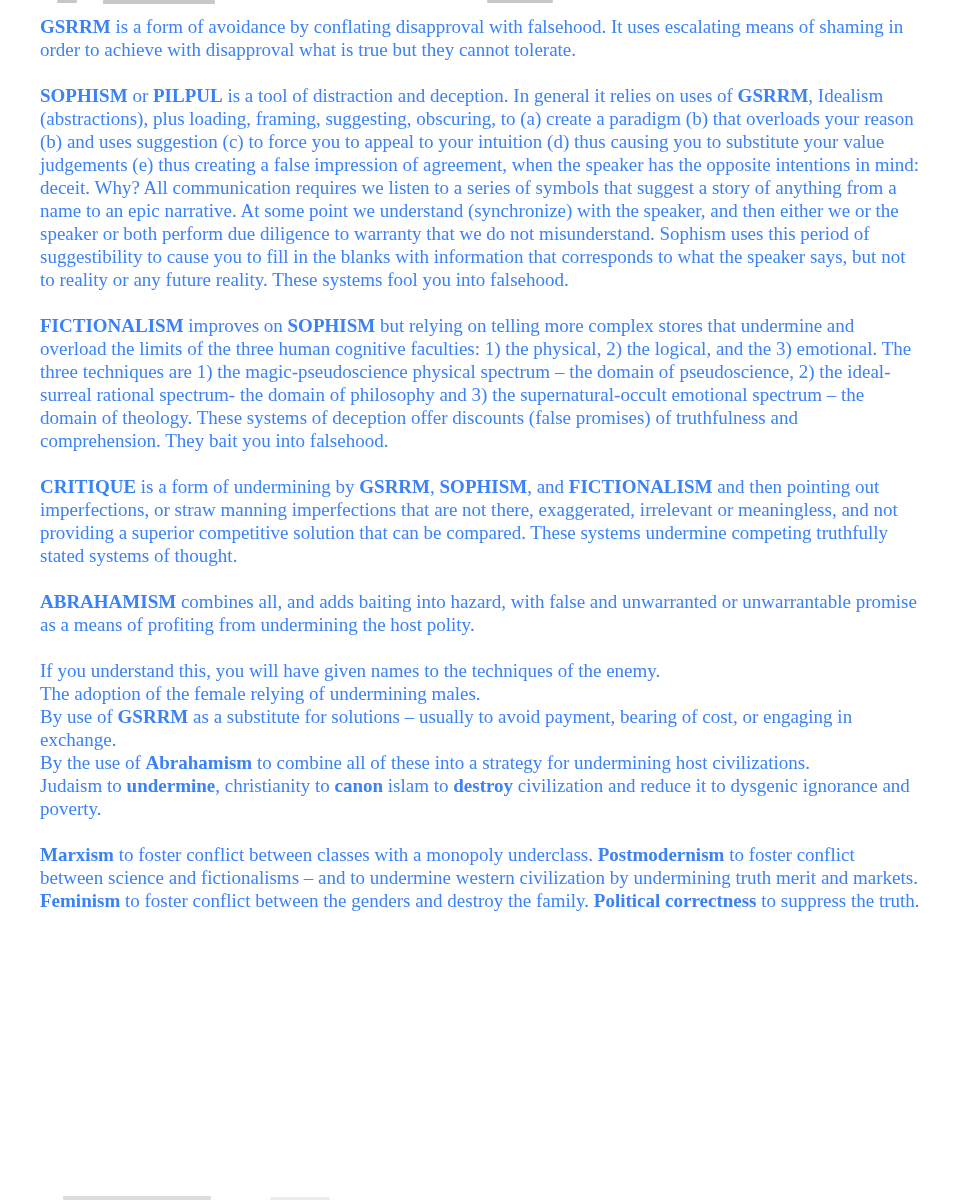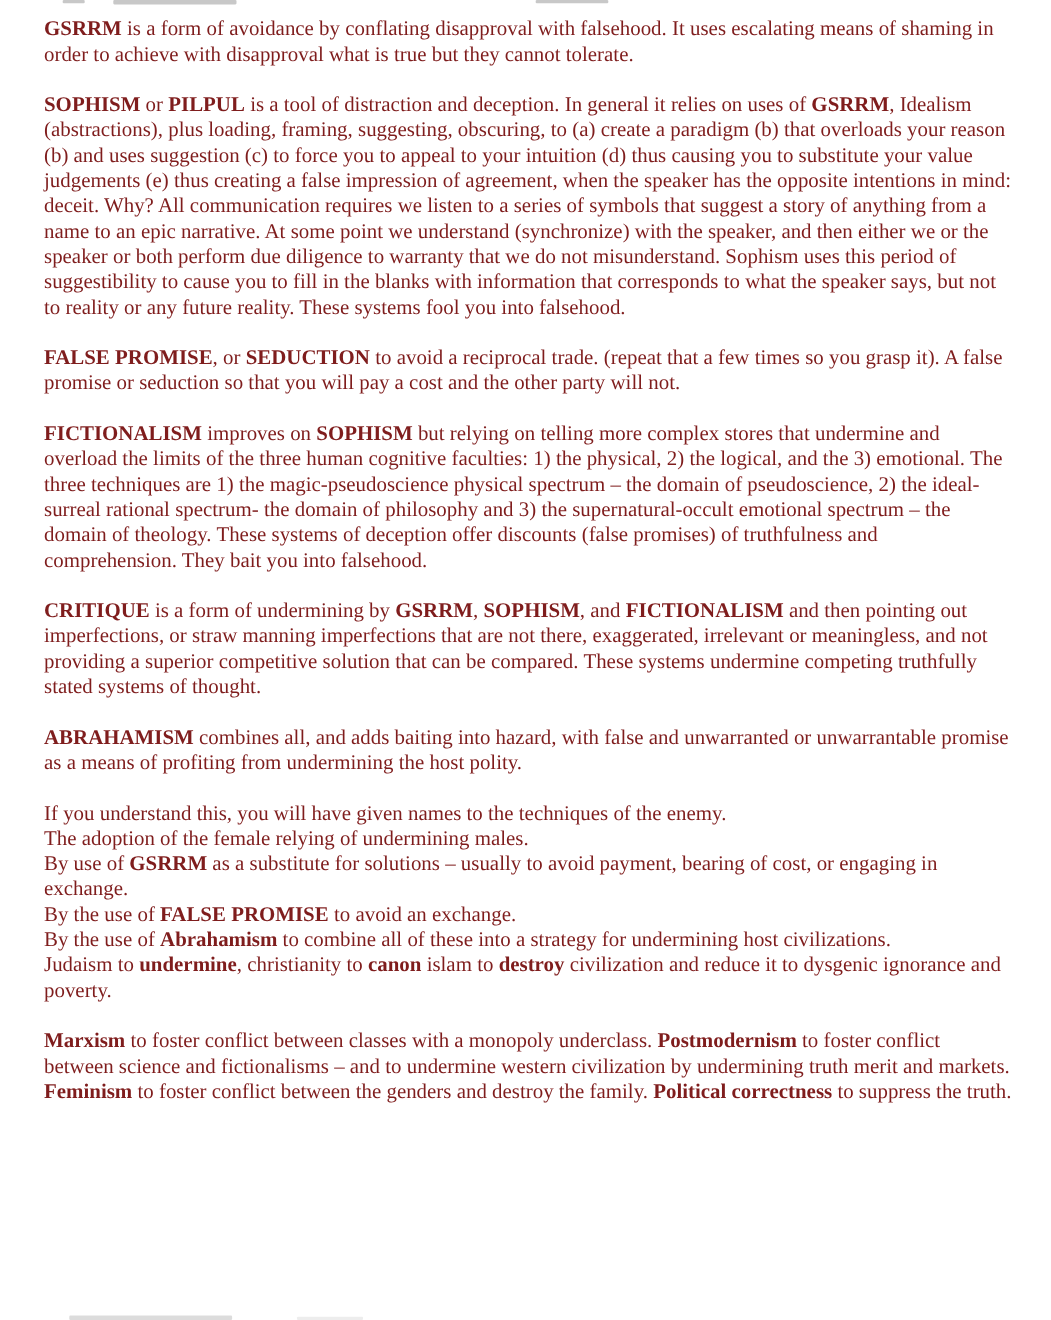--- a/index.html
+++ b/index.html
@@ -44,34 +44,32 @@
   }
   .artifact.a-top-1 { left: 57px;  top: 0; width: 20px;  height: 3px; }
   .artifact.a-top-2 { left: 103px; top: 0; width: 112px; height: 4px; }
   .artifact.a-top-3 { left: 487px; top: 0; width: 66px;  height: 3px; }
   .artifact.a-bot-1 { left: 63px;  top: 1196px; width: 148px; height: 4px; opacity: 0.35; }
   .artifact.a-bot-2 { left: 270px; top: 1197px; width: 60px;  height: 3px; opacity: 0.18; }
 </style>
 </head>
 <body style="background: rgb(255, 255, 255);">
 
-<div class="page" style="color: #7f1d1d;">
+<div class="page" style="color: #3b82f6;">
   <div class="artifact a-top-1"></div>
   <div class="artifact a-top-2"></div>
   <div class="artifact a-top-3"></div>
   <div id="text-container">
       <div class="para gap"><b>GSRRM</b><span> is a form of avoidance by conflating disapproval with falsehood. It uses escalating means of shaming in order to achieve with disapproval what is true but they cannot tolerate.</span></div>
       <div class="para gap"><b>SOPHISM</b><span> or </span><b>PILPUL</b><span> is a tool of distraction and deception. In general it relies on uses of </span><b>GSRRM</b><span>, Idealism (abstractions), plus loading, framing, suggesting, obscuring, to (a) create a paradigm (b) that overloads your reason (b) and uses suggestion (c) to force you to appeal to your intuition (d) thus causing you to substitute your value judgements (e) thus creating a false impression of agreement, when the speaker has the opposite intentions in mind: deceit. Why? All communication requires we listen to a series of symbols that suggest a story of anything from a name to an epic narrative. At some point we understand (synchronize) with the speaker, and then either we or the speaker or both perform due diligence to warranty that we do not misunderstand. Sophism uses this period of suggestibility to cause you to fill in the blanks with information that corresponds to what the speaker says, but not to reality or any future reality. These systems fool you into falsehood.</span></div>
-      <div class="para gap"><b>FALSE PROMISE</b><span>, or </span><b>SEDUCTION</b><span> to avoid a reciprocal trade. (repeat that a few times so you grasp it). A false promise or seduction so that you will pay a cost and the other party will not.</span></div>
       <div class="para gap"><b>FICTIONALISM</b><span> improves on </span><b>SOPHISM</b><span> but relying on telling more complex stores that undermine and overload the limits of the three human cognitive faculties: 1) the physical, 2) the logical, and the 3) emotional. The three techniques are 1) the magic-pseudoscience physical spectrum – the domain of pseudoscience, 2) the ideal-surreal rational spectrum- the domain of philosophy and 3) the supernatural-occult emotional spectrum – the domain of theology. These systems of deception offer discounts (false promises) of truthfulness and comprehension. They bait you into falsehood.</span></div>
       <div class="para gap"><b>CRITIQUE</b><span> is a form of undermining by </span><b>GSRRM</b><span>, </span><b>SOPHISM</b><span>, and </span><b>FICTIONALISM</b><span> and then pointing out imperfections, or straw manning imperfections that are not there, exaggerated, irrelevant or meaningless, and not providing a superior competitive solution that can be compared. These systems undermine competing truthfully stated systems of thought.</span></div>
       <div class="para gap"><b>ABRAHAMISM</b><span> combines all, and adds baiting into hazard, with false and unwarranted or unwarrantable promise as a means of profiting from undermining the host polity.</span></div>
       <div class="para"><span>If you understand this, you will have given names to the techniques of the enemy.</span></div>
       <div class="para"><span>The adoption of the female relying of undermining males.</span></div>
       <div class="para"><span>By use of </span><b>GSRRM</b><span> as a substitute for solutions – usually to avoid payment, bearing of cost, or engaging in exchange.</span></div>
-      <div class="para"><span>By the use of </span><b>FALSE PROMISE</b><span> to avoid an exchange.</span></div>
       <div class="para"><span>By the use of </span><b>Abrahamism</b><span> to combine all of these into a strategy for undermining host civilizations.</span></div>
       <div class="para gap"><span>Judaism to </span><b>undermine</b><span>, christianity to </span><b>canon</b><span> islam to </span><b>destroy</b><span> civilization and reduce it to dysgenic ignorance and poverty.</span></div>
       <div class="para"><b>Marxism</b><span> to foster conflict between classes with a monopoly underclass. </span><b>Postmodernism</b><span> to foster conflict between science and fictionalisms – and to undermine western civilization by undermining truth merit and markets. </span><b>Feminism</b><span> to foster conflict between the genders and destroy the family. </span><b>Political correctness</b><span> to suppress the truth.</span></div>
     </div>
   <div class="artifact a-bot-1"></div>
   <div class="artifact a-bot-2"></div>
 </div>
 
 </body></html>

